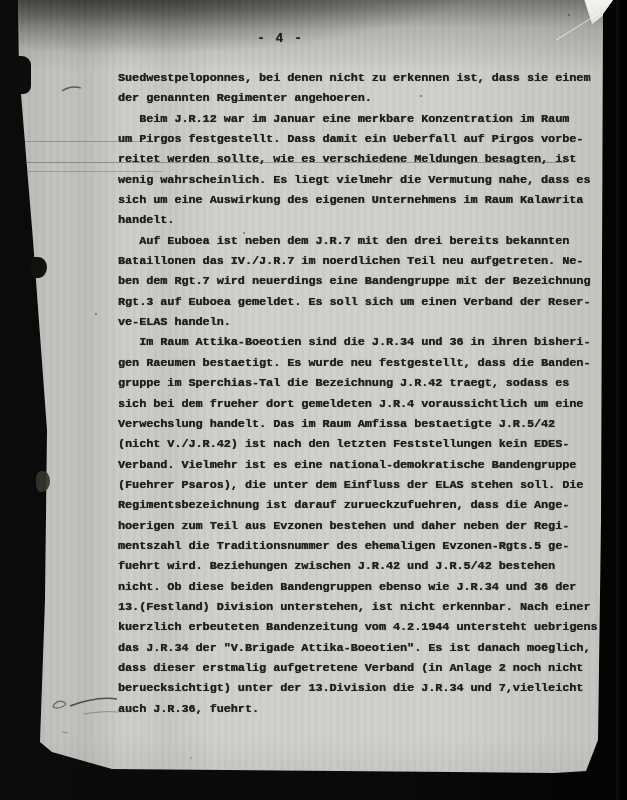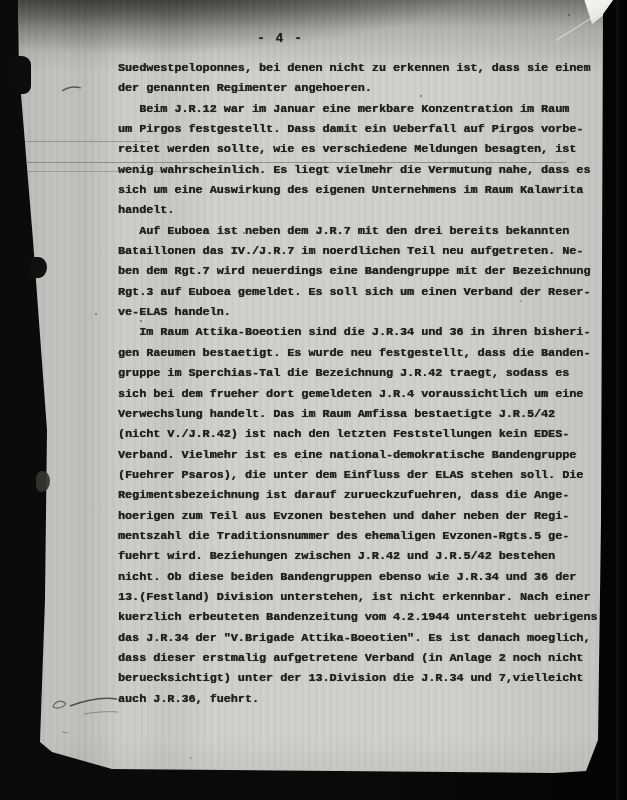--- a/index.html
+++ b/index.html
@@ -64,21 +64,21 @@
   .scratch-1{left:0;top:141px;width:150px;opacity:.8;}
   .scratch-2{left:14px;top:162px;width:552px;}
   .scratch-3{left:12px;top:171px;width:150px;opacity:.7;}
   
   .pencil-svg{position:absolute;left:0;top:0;pointer-events:none;}
   
   .paper-speck{position:absolute;width:2px;height:2px;border-radius:50%;
     background:rgba(40,40,36,.55);}
   
   .document-text{
-    position:absolute;left:118px;top:58px;width:482px;
+    position:absolute;left:118px;top:68px;width:482px;
     font-weight:bold;font-size:11.75px;line-height:20.35px;
     color:var(--ink,#21211f);
     text-shadow:0 0 .7px rgba(28,28,24,.85), .4px .4px .6px rgba(28,28,24,.35);
     filter:blur(.25px);
     white-space:pre;
   }
   .text-line{height:20.35px;}
   .page-number{
     position:absolute;left:257px;top:31px;
     font-weight:bold;font-size:13px;letter-spacing:1.5px;

